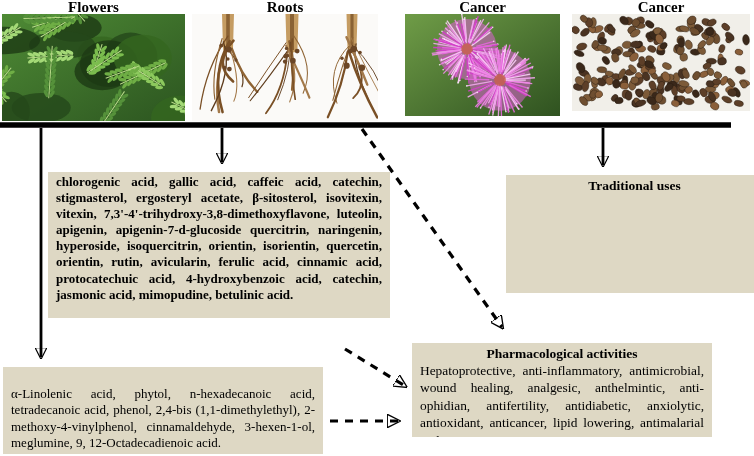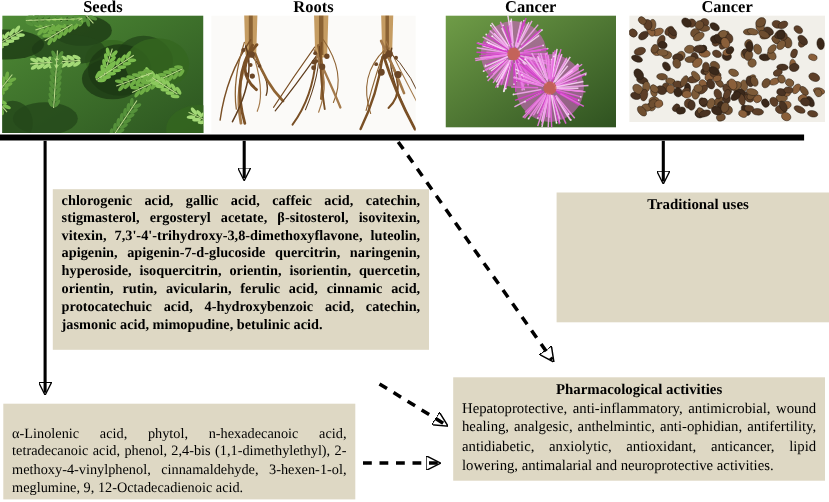--- a/index.html
+++ b/index.html
@@ -18,30 +18,30 @@
   }
   .box-title{font-weight:bold;text-align:center;font-size:13.5px;line-height:17px;}
   .box-body{text-align:justify;font-size:13px;line-height:16.2px;}
   .box-bioactive{left:48px;top:172px;width:342px;height:146px;}
   .box-bioactive .box-body{line-height:16.1px;font-weight:bold;}
   .box-traditional{left:490px;top:175px;width:257px;height:118px;margin-left:16px;}
   .box-traditional .box-body{line-height:16.3px;font-size:13.2px;}
   .box-essential{left:3px;top:367px;width:320px;height:87px;}
   .box-essential .box-title{text-align:left;}
   .box-essential .box-body{line-height:16.4px;margin-top:17px;}
-  .box-pharm{left:412px;top:343px;width:338px;height:94px;}
+  .box-pharm{left:412px;top:343px;width:300px;height:94px;}
   .box-pharm .box-body{font-size:13.4px;line-height:17.4px;}
 </style>
 </head>
 <body>
 
 <div class="canvas">
 
   <div class="figure-item" style="left:2px;width:183px;">
-    <div class="part-label">Seeds</div>
+    <div class="part-label">Flowers</div>
     <svg id="leaves-photo" class="photo" width="183" height="107" viewBox="0 0 183 107">
       <defs>
         <linearGradient id="lg" x1="0" y1="0" x2="1" y2="1">
           <stop offset="0" stop-color="#4e8a35"></stop>
             <stop offset="1" stop-color="#2c5520"></stop>
         </linearGradient>
       </defs>
       <rect width="183" height="107" fill="url(#lg)"></rect>
       <g id="leaves-shadows">
           <ellipse cx="39.21513349190354" cy="93.71331872162409" rx="29.53548091184348" ry="14.809815607499331" fill="#24471a" opacity="0.8"></ellipse>

